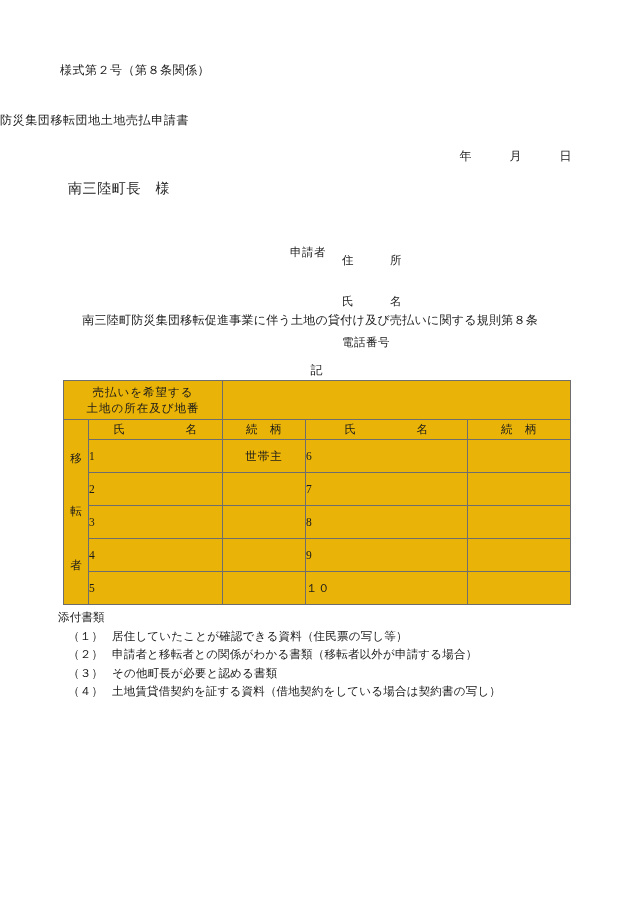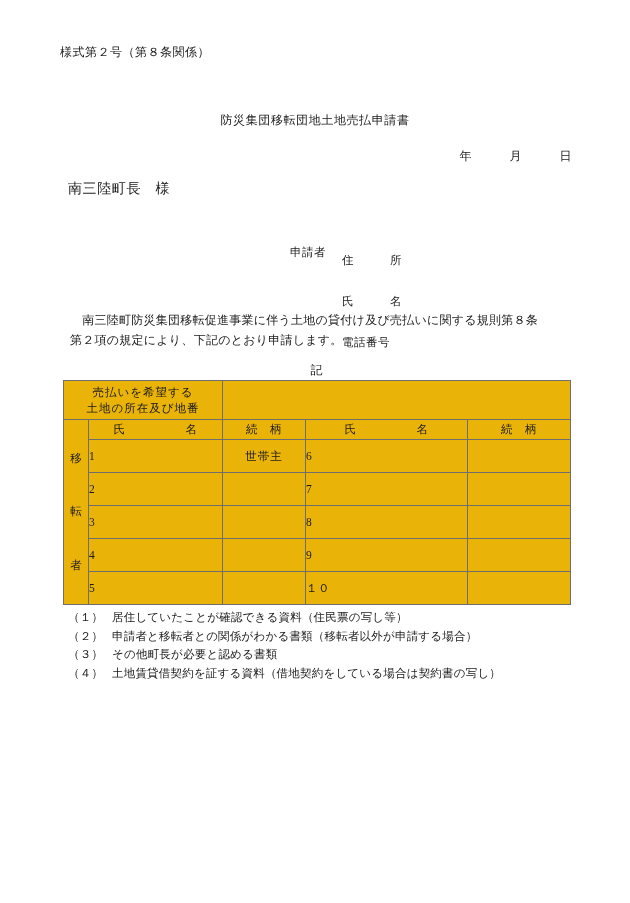--- a/index.html
+++ b/index.html
@@ -22,30 +22,29 @@
     position: absolute;
     inset: 0;
     background: #ffffff;
   }
 
   
   .abs { position: absolute; white-space: pre; }
 
   #form-number {
     left: 60px;
-    top: 44px;
+    top: 62px;
     font-size: 12px;
     letter-spacing: 0.5px;
   }
 
   #doc-title {
     left: 0;
     right: 0;
     top: 112px;
-    text-align: center;
     font-size: 12px;
     letter-spacing: 0.6px;
   }
 
   #date-line {
     left: 0;
     right: 58px;
     top: 148px;
     text-align: right;
     font-size: 12px;
@@ -202,21 +201,20 @@
       <span class="applicant-field">氏　　　名</span>
     </div>
     <div class="applicant-row">
       <span class="applicant-label-col"></span>
       <span class="applicant-field">電話番号</span>
     </div>
   </div>
 
   <div id="body-paragraph">
     <span class="p-line">　南三陸町防災集団移転促進事業に伴う土地の貸付け及び売払いに関する規則第８条</span>
-    <span class="p-line">第２項の規定により、下記のとおり申請します。</span>
   </div>
 
   <div id="ki-marker">記</div>
 
   <table id="land-table">
     <colgroup>
       <col style="width:25px">
       <col style="width:134px">
       <col style="width:83px">
       <col style="width:162px">
@@ -277,20 +275,21 @@
       <tr>
         <td class="entry-cell">5</td>
         <td class="rel-cell"></td>
         <td class="entry-cell">１０</td>
         <td class="blank-cell"></td>
       </tr>
     </tbody>
   </table>
 
   <div id="attachments">
+    <span class="att-title">添付書類</span>
 
     <div class="att-item">
       <span class="att-num">（１）</span>
       <span class="att-text">居住していたことが確認できる資料（住民票の写し等）</span>
     </div>
     <div class="att-item">
       <span class="att-num">（２）</span>
       <span class="att-text">申請者と移転者との関係がわかる書類（移転者以外が申請する場合）</span>
     </div>
     <div class="att-item">

